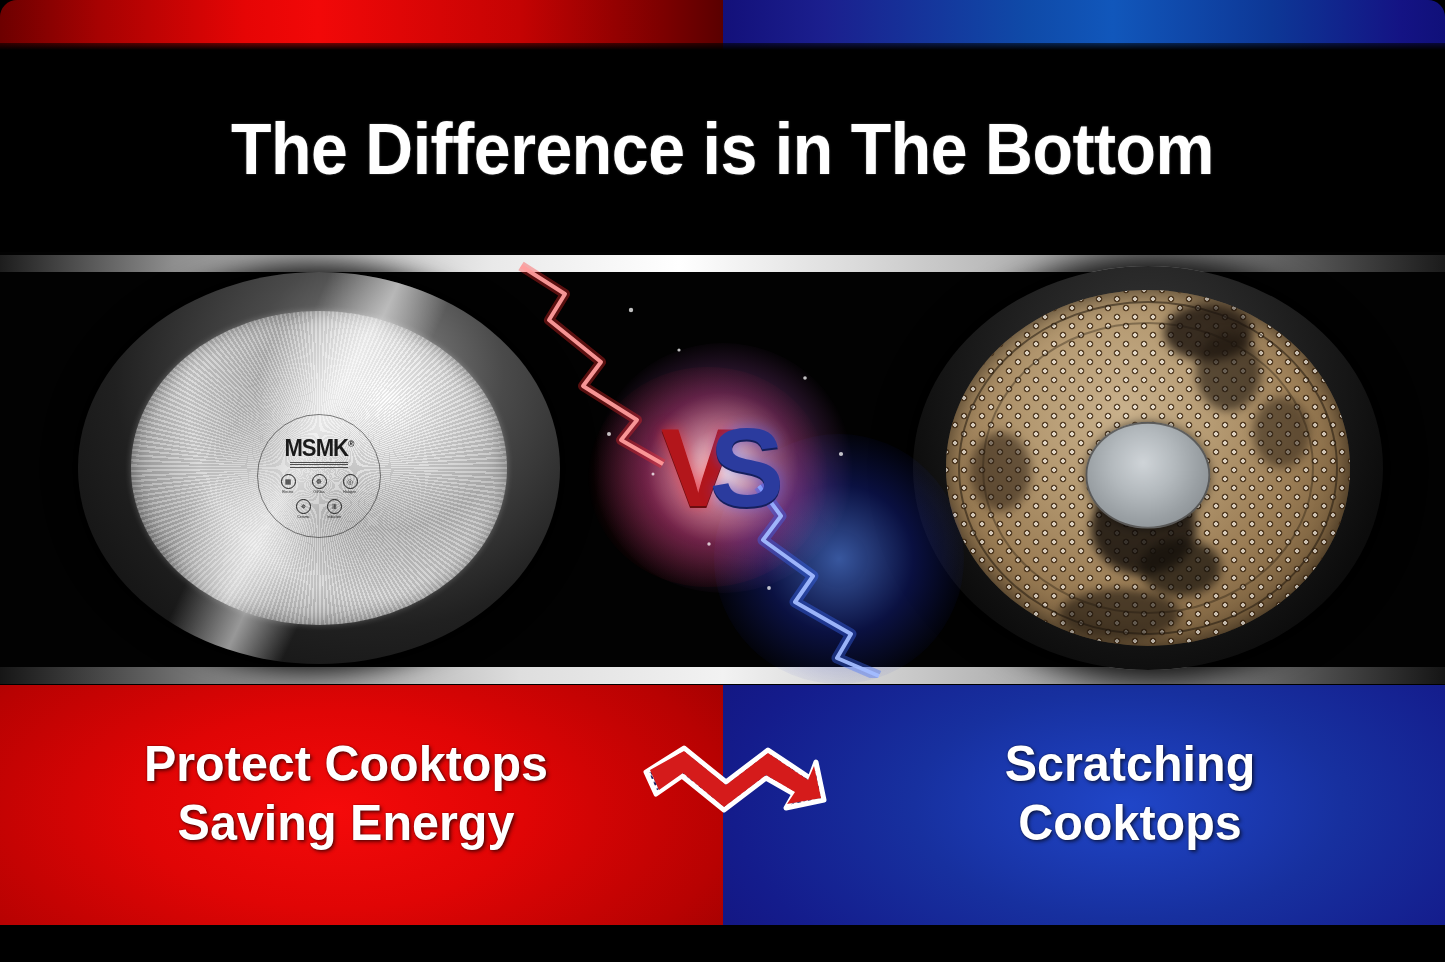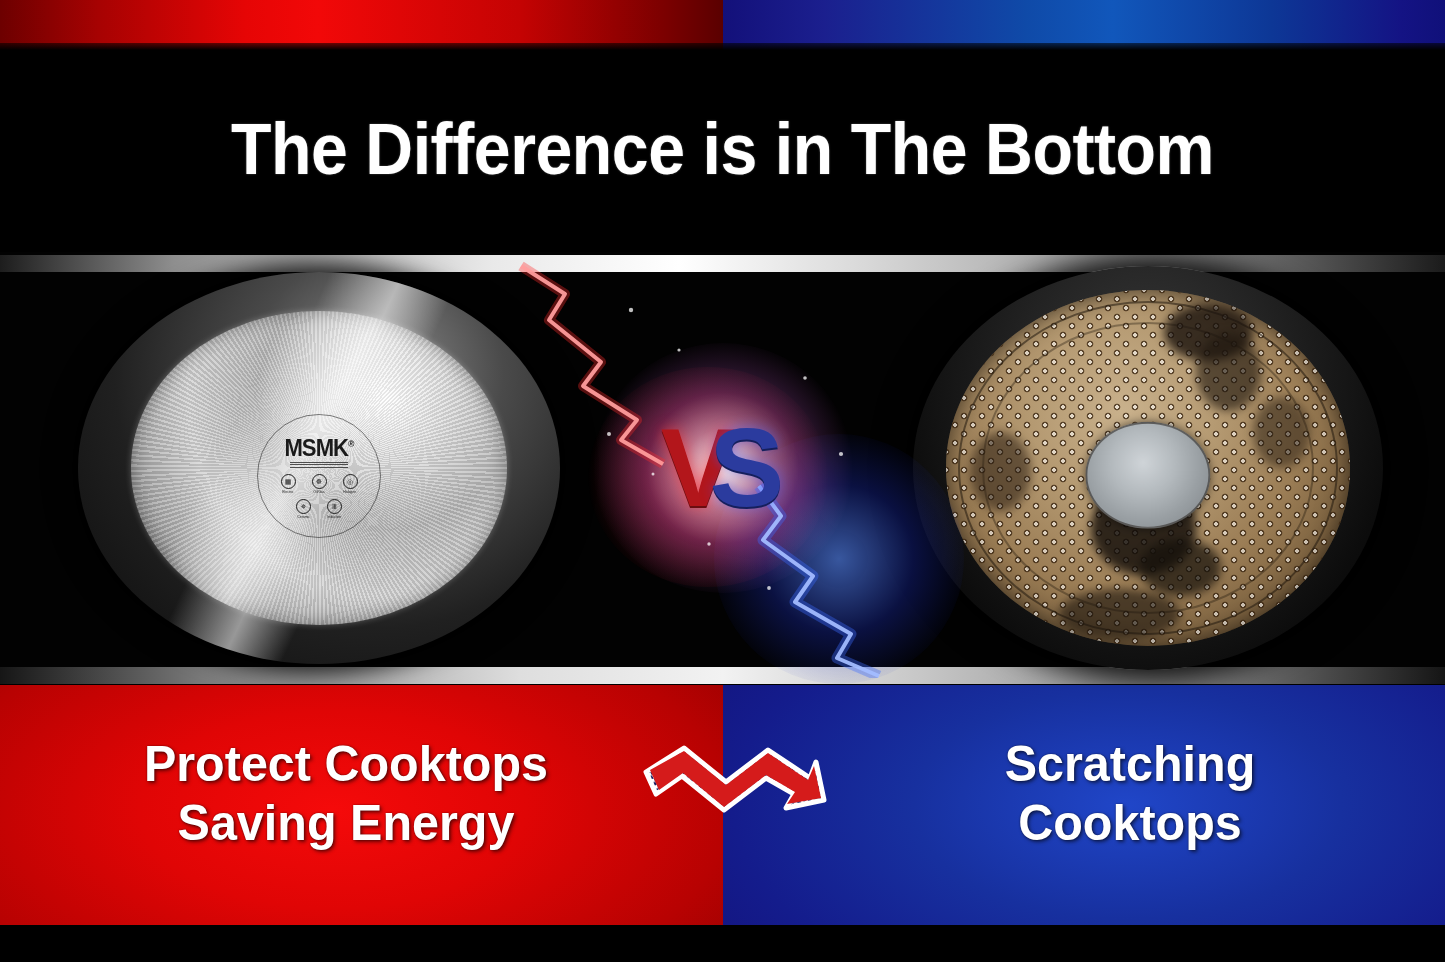--- a/index.html
+++ b/index.html
@@ -4,20 +4,21 @@
 <style>
   * { margin:0; padding:0; box-sizing:border-box; }
   html,body { background:#000; }
   body { font-family:"Liberation Sans", sans-serif; }
 
   #stage {
     position:relative;
     width:1445px; height:962px;
     background:#000;
     overflow:hidden;
+    border-radius:17px;
   }
 
   
   .band { position:absolute; left:0; width:100%; display:flex; }
   .band .half { height:100%; }
   .half.red {
     width:50%;
     background:linear-gradient(90deg,#6d0000 0%,#a80202 14%,#e60505 34%,#f20808 44%,#c40303 72%,#7b0000 92%,#5a0000 100%);
   }
   .half.blue {

